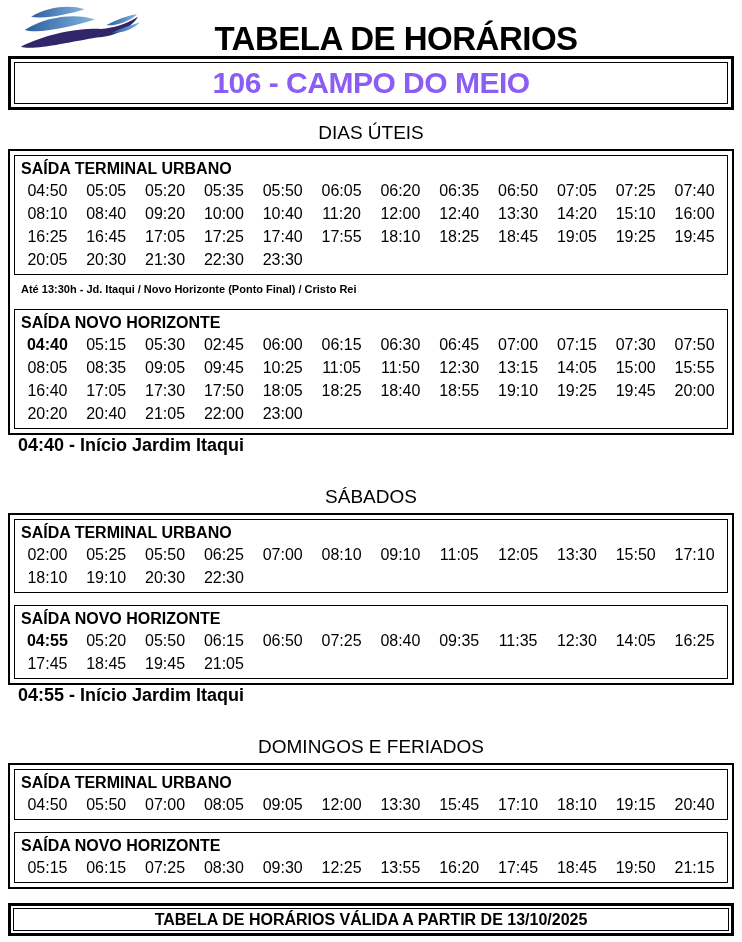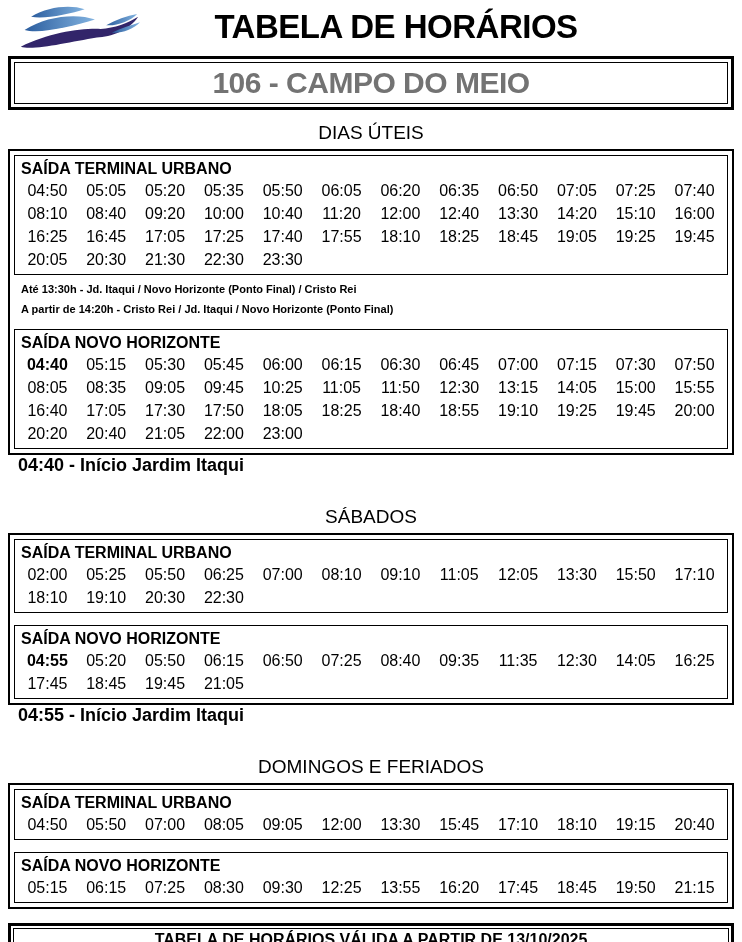--- a/index.html
+++ b/index.html
@@ -5,21 +5,21 @@
   html, body { margin: 0; padding: 0; background: #ffffff; }
   body {
     width: 742px; height: 942px; overflow: hidden;
     font-family: "Liberation Sans", sans-serif; color: #000;
   }
   
   .header { position: relative; height: 54px; }
   .logo { position: absolute; left: 18px; top: 3px; width: 122px; height: 50px; }
   .main-title {
     text-align: center; font-weight: bold; font-size: 33px;
-    letter-spacing: -0.5px; padding-top: 8px; margin-left: 50px;
+    letter-spacing: -0.5px; padding-top: 20px; margin-left: 50px;
   }
   
   .route-box { margin: 2px 8px 0 8px; border: 3px solid #000; padding: 3px; }
   .route-box-inner {
     border: 1px solid #000; text-align: center;
     font-weight: bold; font-size: 30px; line-height: 40px; letter-spacing: -0.5px;
   }
   
   .section-title { text-align: center; font-weight: normal; font-size: 19px; margin: 12px 0 5px 0; }
   .section.spaced .section-title { margin-top: 32px; }
@@ -54,21 +54,21 @@
     <path fill="url(#bluegrad)" d="M14,14 C32,3 56,1 71,6 C55,11 28,17 14,14 Z"></path>
     <path fill="url(#bluegrad)" d="M7,28 C30,13 63,10 82,17 C60,24 22,33 7,28 Z"></path>
     <path class="logo-purple" fill="#32256a" d="M3,46 C33,31 68,26 88,27 C103,26 117,21 128,14 C119,28 99,36 84,36 C54,41 17,50 3,46 Z"></path>
     <path fill="url(#bluegrad)" d="M94,23 C104,17 116,13 127,11 C119,19 105,24 94,23 Z"></path>
     <path fill="url(#bluegrad)" d="M100,31 C110,26 121,23 130,20 C122,28 110,32 100,31 Z"></path>
   </svg>
   <div class="main-title">TABELA DE HORÁRIOS</div>
 </div>
 
 <div class="route-box">
-  <div class="route-box-inner" id="route-title" style="color: #737373;">106 - CAMPO DO MEIO</div>
+  <div class="route-box-inner" id="route-title" style="color: #8b5cf6;">106 - CAMPO DO MEIO</div>
 </div>
 
 <div id="sections">
     <div class="section">
       <div class="section-title">DIAS ÚTEIS</div>
       <div class="outer-box">
         <div class="inner-box">
           <div class="group-label">SAÍDA TERMINAL URBANO</div>
           <div class="time-grid">
             <div class="time-cell">04:50</div>
@@ -115,29 +115,28 @@
           <div class="time-grid">
             <div class="time-cell">20:05</div>
             <div class="time-cell">20:30</div>
             <div class="time-cell">21:30</div>
             <div class="time-cell">22:30</div>
             <div class="time-cell">23:30</div>
           </div>
         </div>
         <div class="notes">
           <div class="note-line">Até 13:30h - Jd. Itaqui / Novo Horizonte (Ponto Final) / Cristo Rei</div>
-          <div class="note-line">A partir de 14:20h - Cristo Rei / Jd. Itaqui / Novo Horizonte (Ponto Final)</div>
         </div>
         <div class="inner-box">
           <div class="group-label">SAÍDA NOVO HORIZONTE</div>
           <div class="time-grid">
             <div class="time-cell bold">04:40</div>
             <div class="time-cell">05:15</div>
             <div class="time-cell">05:30</div>
-            <div class="time-cell">05:45</div>
+            <div class="time-cell">02:45</div>
             <div class="time-cell">06:00</div>
             <div class="time-cell">06:15</div>
             <div class="time-cell">06:30</div>
             <div class="time-cell">06:45</div>
             <div class="time-cell">07:00</div>
             <div class="time-cell">07:15</div>
             <div class="time-cell">07:30</div>
             <div class="time-cell">07:50</div>
           </div>
           <div class="time-grid">

